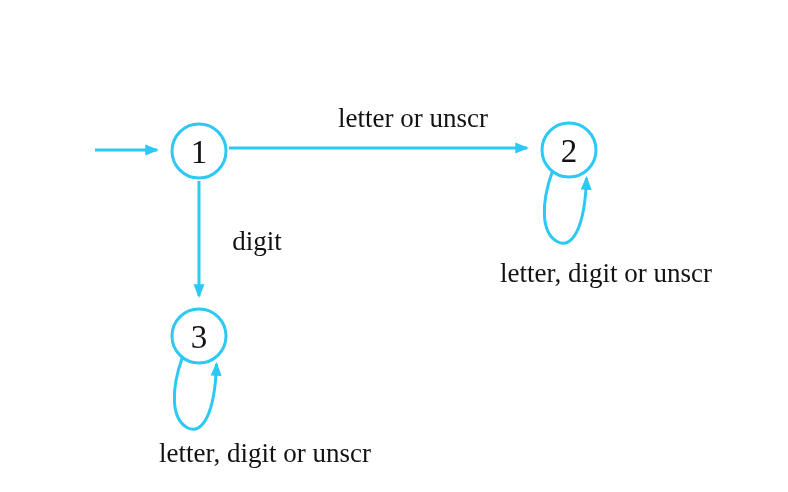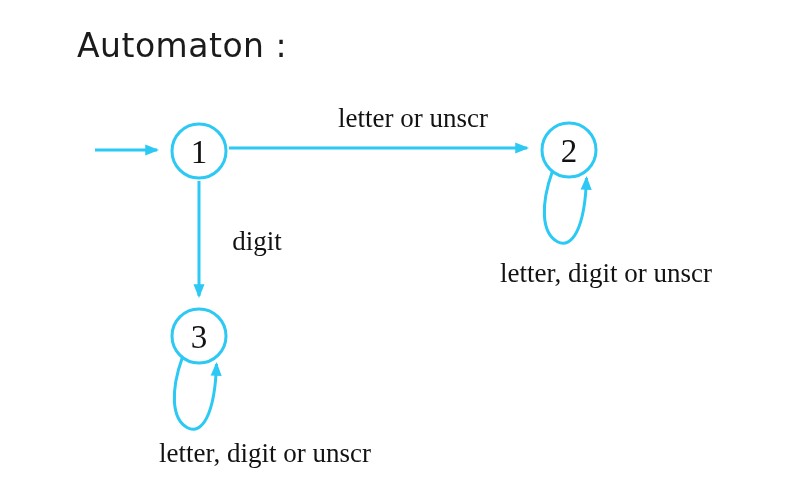--- a/index.html
+++ b/index.html
@@ -64,21 +64,20 @@
     font-size: 27px;
     fill: #121212;
     text-anchor: middle;
   }
 </style>
 </head>
 <body>
 
 <div class="canvas">
 
-  <div class="page-title">Automaton :</div>
 
   <svg class="diagram" viewBox="0 0 788 492" xmlns="http://www.w3.org/2000/svg">
 
     <defs>
       <marker id="arrow" viewBox="0 0 10 10" refX="8.5" refY="5" markerWidth="4.6" markerHeight="4.6" orient="auto-start-reverse">
         <path d="M0,1 L10,5 L0,9 Z" class="arrowhead"></path>
       </marker>
     </defs>
 
     <line class="edge" x1="95" y1="150" x2="157" y2="150" marker-end="url(#arrow)"></line>

